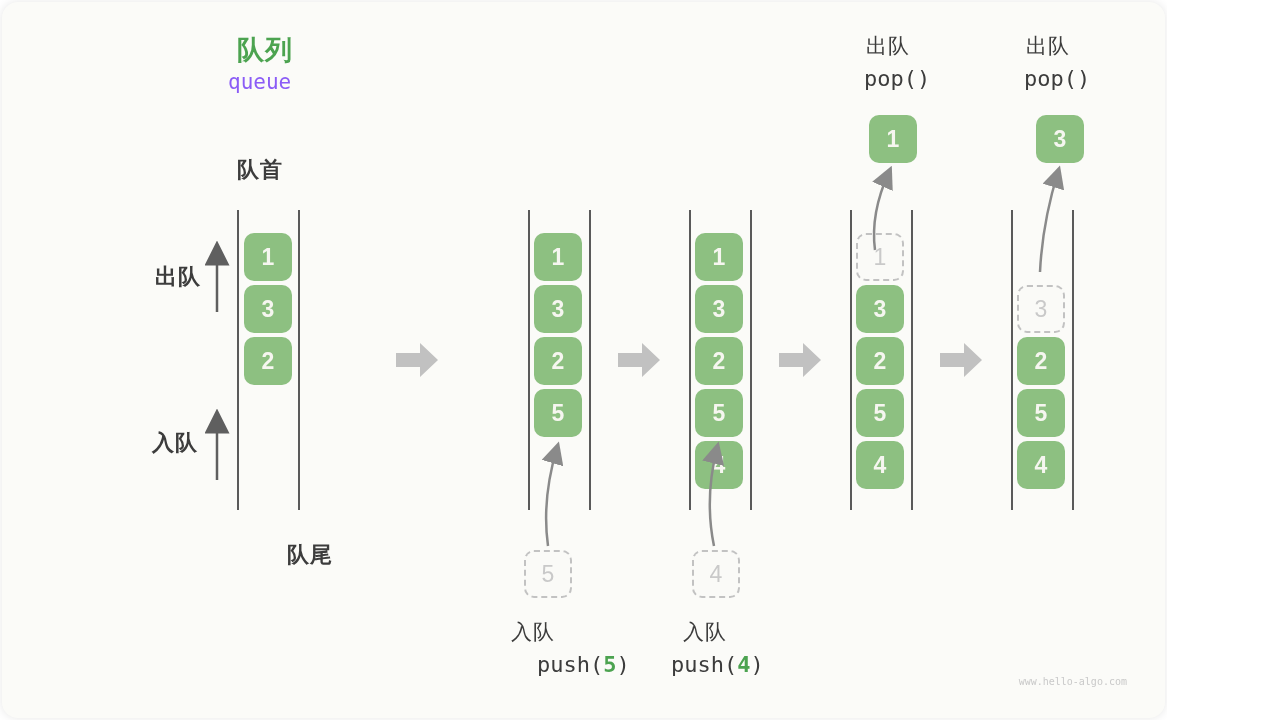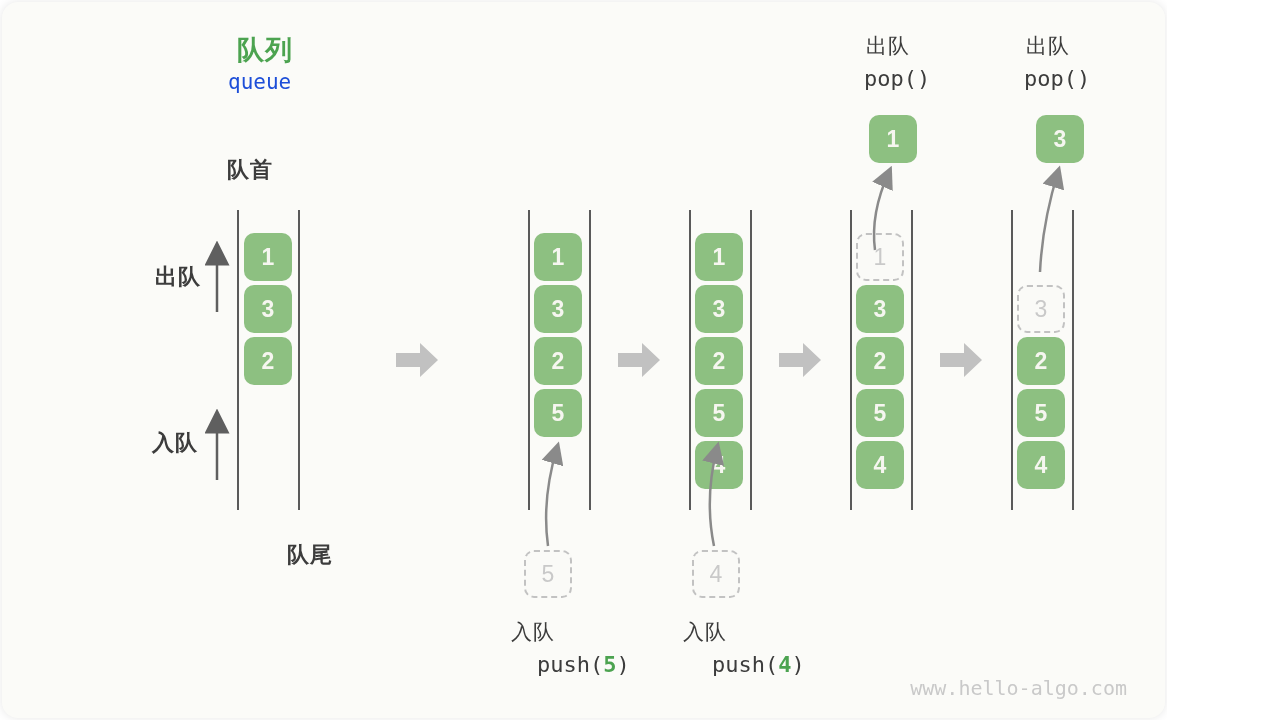--- a/index.html
+++ b/index.html
@@ -7,52 +7,52 @@
     position:relative;width:1167px;height:720px;overflow:hidden;
     font-family:"Liberation Sans","DejaVu Sans",sans-serif;
   }
   .card{
     position:absolute;left:2px;top:2px;right:2px;bottom:2px;
     background:#FBFBF8;border-radius:16px;
     box-shadow:0 0 10px rgba(0,0,0,0.10);
   }
   .abs{position:absolute;}
   .title-zh{font-size:27px;font-weight:bold;color:#4CA350;letter-spacing:1px;}
-  .title-en{font-size:21px;color:#1d4ed8;font-family:"DejaVu Sans Mono","Liberation Mono",monospace;}
+  .title-en{font-size:21px;color:#8b5cf6;font-family:"DejaVu Sans Mono","Liberation Mono",monospace;}
   .side-label{font-size:22px;font-weight:bold;color:#3C3C3C;letter-spacing:1px;}
   .op-zh{font-size:21px;color:#3C3C3C;letter-spacing:1px;}
   .op-code{font-size:22px;color:#3C3C3C;font-family:"DejaVu Sans Mono","Liberation Mono",monospace;}
   .op-code .arg{color:#4CA350;font-weight:bold;}
   .vline{position:absolute;top:210px;height:300px;width:2px;background:#5A5A5A;}
   .box{
     position:absolute;width:48px;height:48px;border-radius:10px;
     background:#8DC081;color:#F6F6F0;
     display:flex;align-items:center;justify-content:center;
     font-size:23px;font-weight:bold;
   }
   .box.ghost{
     background:#FAFAF7;border:2px dashed #C2C2C2;color:#C9C9C9;
     font-weight:normal;width:44px;height:44px;
   }
   .watermark{
-    font-size:20px;color:#C9C9C9;
+    font-size:10px;color:#C9C9C9;
     font-family:"DejaVu Sans Mono","Liberation Mono",monospace;
   }
   svg.overlay{position:absolute;left:0;top:0;pointer-events:none;}
 </style>
 </head>
 <body>
 
 <div class="canvas">
   <div class="card"></div>
 
   <div class="abs title-zh" style="left:237px;top:32px;">队列</div>
   <div class="abs title-en" style="left:228px;top:70px;">queue</div>
 
-  <div class="abs side-label" style="left:227px;top:155px;">队首</div>
+  <div class="abs side-label" style="left:237px;top:155px;">队首</div>
   <div class="abs side-label" style="left:243px;top:540px;margin-left:44px;">队尾</div>
   <div class="abs side-label" style="left:155px;top:262px;">出队</div>
   <div class="abs side-label" style="left:152px;top:428px;">入队</div>
 
   <div class="vline" style="left:237px;"></div>
   <div class="vline" style="left:298px;"></div>
   <div class="vline" style="left:528px;"></div>
   <div class="vline" style="left:589px;"></div>
   <div class="vline" style="left:689px;"></div>
   <div class="vline" style="left:750px;"></div>
@@ -88,21 +88,21 @@
   <div class="box ghost" style="left:1017px;top:285px;">3</div>
   <div class="box" style="left:1017px;top:337px;">2</div>
   <div class="box" style="left:1017px;top:389px;">5</div>
   <div class="box" style="left:1017px;top:441px;">4</div>
   <div class="box" style="left:1036px;top:115px;">3</div>
 
   <div class="abs op-zh" style="left:511px;top:618px;">入队</div>
   <div class="abs op-code" style="left:509px;top:652px;margin-left:28px;"><span>push(</span><span class="arg">5</span><span>)</span></div>
 
   <div class="abs op-zh" style="left:683px;top:618px;">入队</div>
-  <div class="abs op-code" style="left:712px;top:652px;"><span>push(</span><span class="arg">4</span><span>)</span></div>
+  <div class="abs op-code" style="left:671px;top:652px;"><span>push(</span><span class="arg">4</span><span>)</span></div>
 
   <div class="abs op-zh" style="left:866px;top:32px;">出队</div>
   <div class="abs op-code" style="left:864px;top:66px;">pop()</div>
   <div class="abs op-zh" style="left:1026px;top:32px;">出队</div>
   <div class="abs op-code" style="left:1024px;top:66px;">pop()</div>
 
   <svg class="overlay" width="1280" height="720" viewBox="0 0 1280 720">
     <defs>
       <marker id="ah" viewBox="0 0 10 10" refX="7" refY="5" markerWidth="10" markerHeight="10" orient="auto">
         <path d="M0,0 L10,5 L0,10 z" fill="#5F5F5F"></path>

